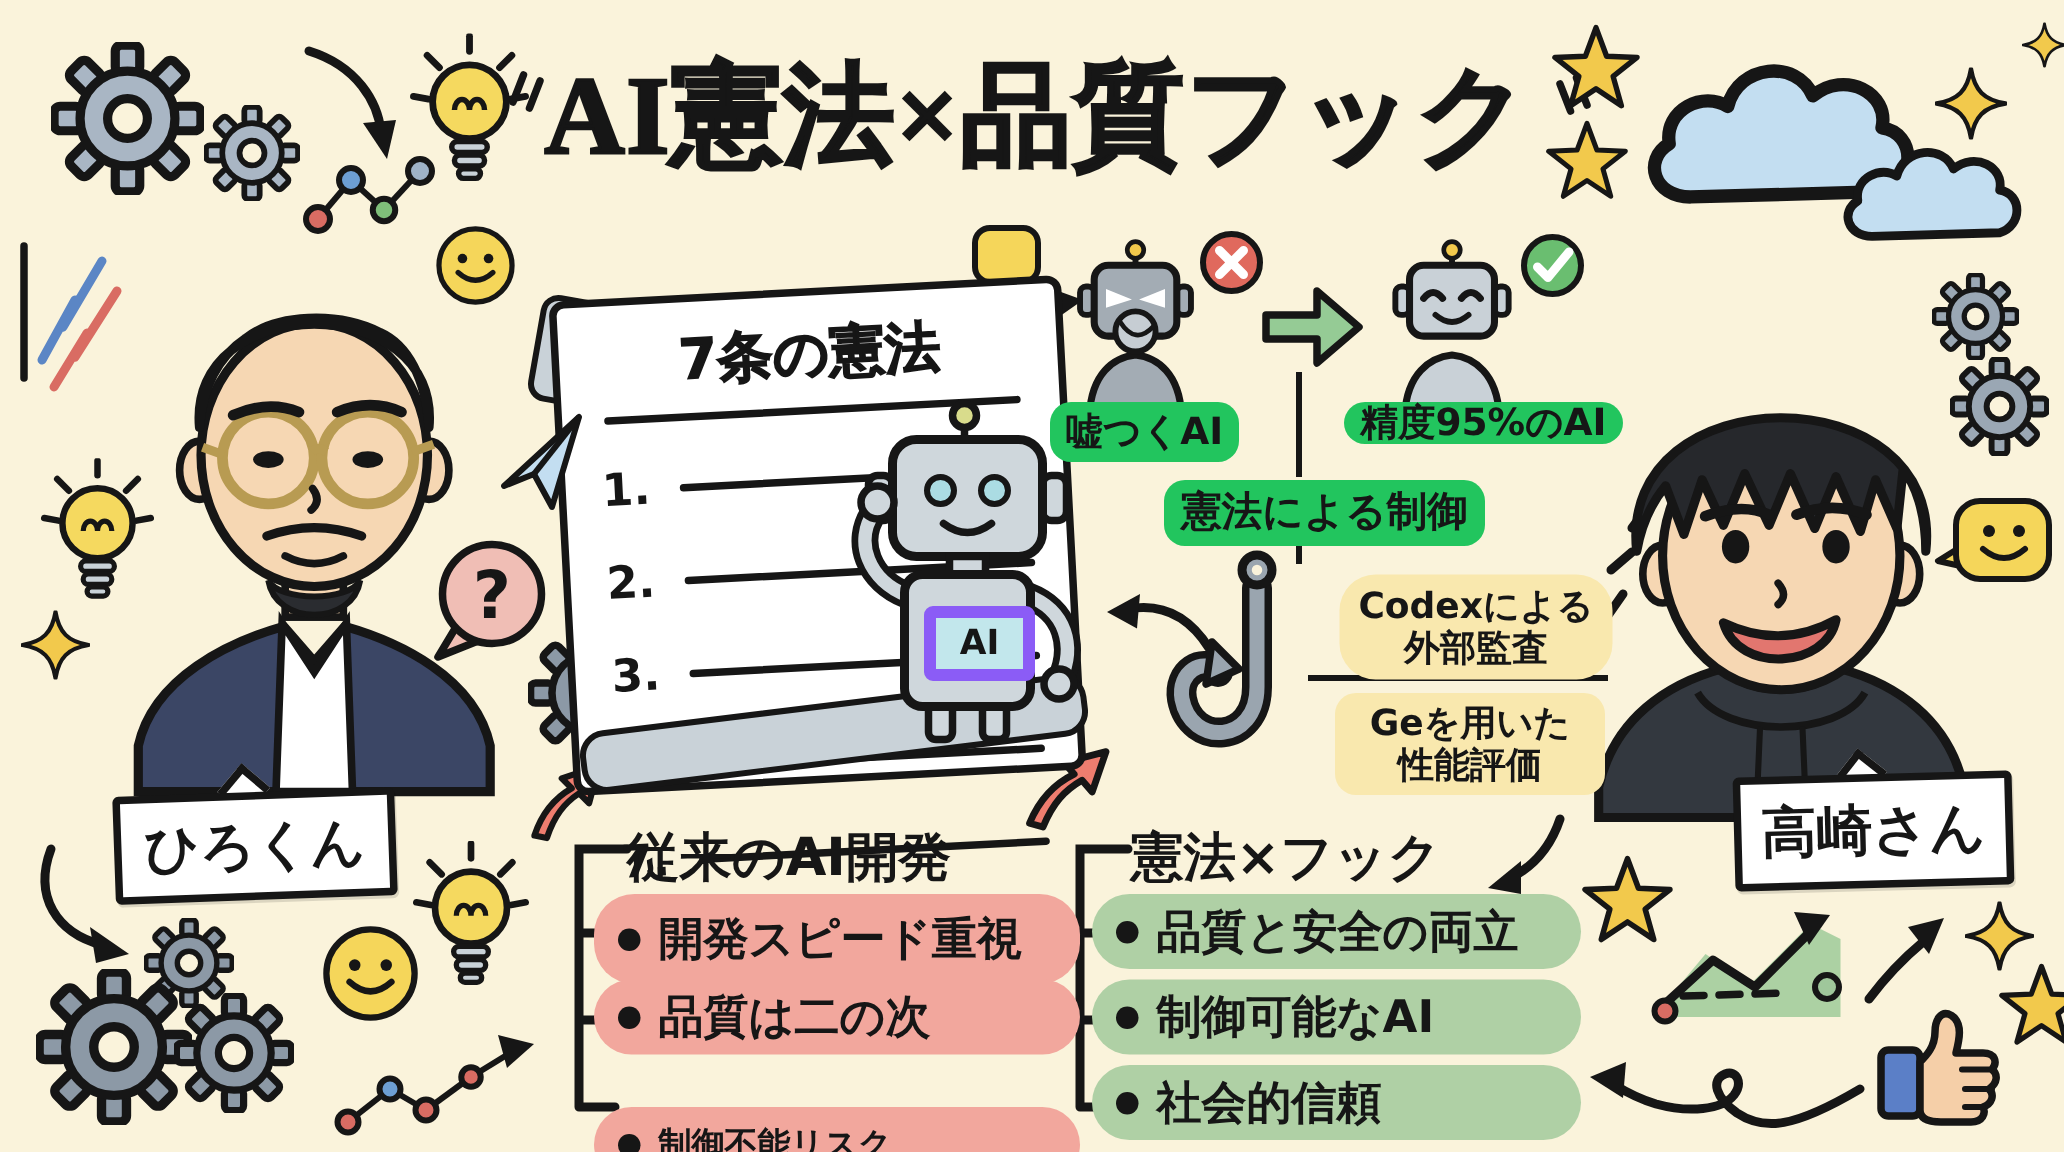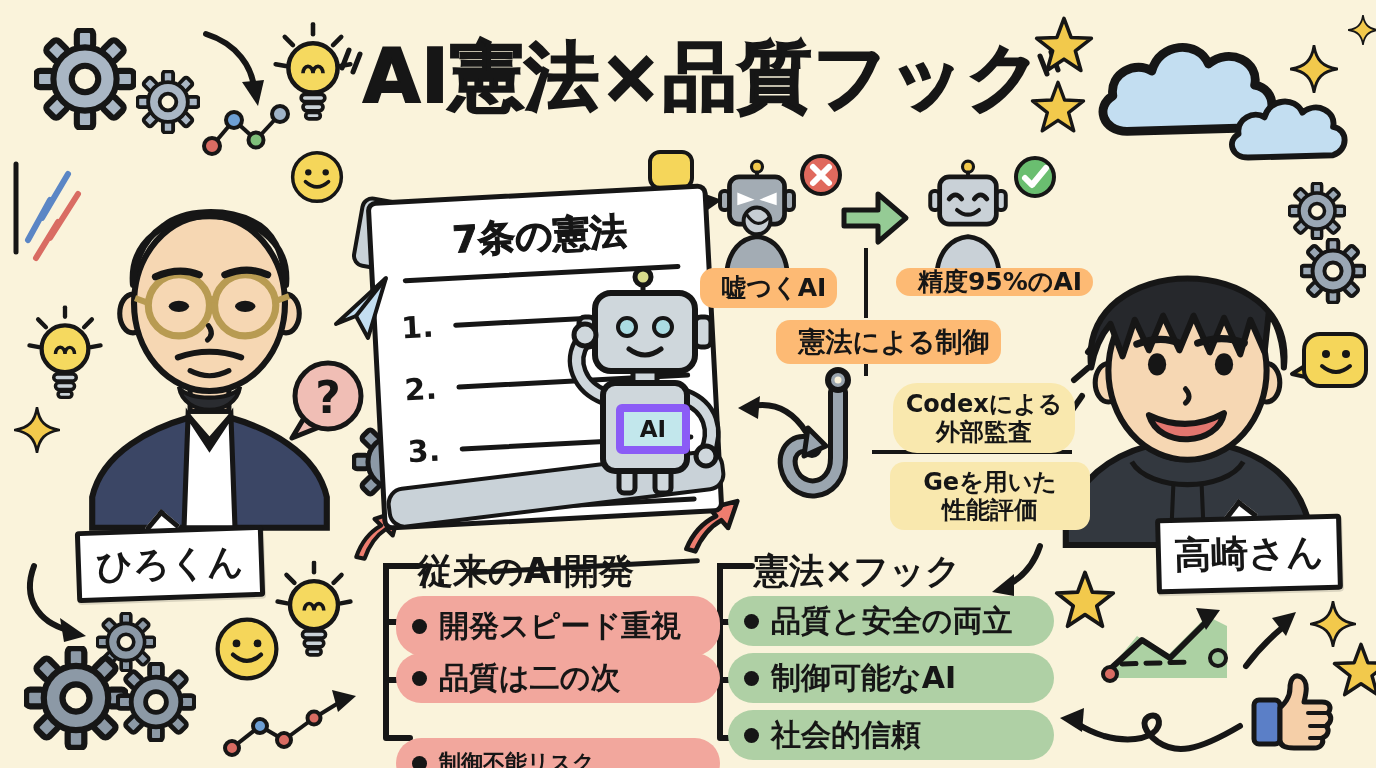--- a/index.html
+++ b/index.html
@@ -6,21 +6,21 @@
   body{font-family:"DejaVu Sans",sans-serif;background:#e8e4d8;}
   .canvas{position:relative;width:1376px;height:768px;background:#FAF3DB;overflow:hidden;}
   .abs{position:absolute;}
   .title{font-size:74px;font-weight:900;color:#161616;letter-spacing:1px;white-space:nowrap;
          -webkit-text-stroke:2px #161616;}
   .name-tag{background:#fff;border:5px solid #161616;border-radius:4px;display:flex;align-items:center;
             justify-content:center;font-weight:900;color:#161616;z-index:6;box-shadow:1px 2px 0 rgba(0,0,0,.12);}
   .tag-tail{width:20px;height:20px;background:#fff;border-left:5px solid #161616;border-top:5px solid #161616;z-index:5;}
   .lbl{display:flex;flex-direction:column;align-items:center;justify-content:center;text-align:center;
        font-weight:900;color:#161616;border-radius:14px;z-index:6;line-height:1.18;}
-  .lbl-yellow{background:#fdba74;padding-left:11px;}
+  .lbl-yellow{background:#22c55e;}
   .lbl-soft{background:#F9E8AE;}
   .pill{display:flex;align-items:center;gap:12px;border-radius:27px;font-weight:900;color:#161616;
         padding-left:16px;z-index:5;white-space:nowrap;}
   .pill-red{background:#F2A79D;}
   .pill-green{background:#AFD0A5;}
   .dot{width:15px;height:15px;border-radius:50%;background:#161616;flex:0 0 auto;}
   .heading{font-weight:900;color:#161616;font-size:35px;white-space:nowrap;z-index:5;}
   .vline{width:4px;background:#161616;z-index:3;}
   .hline{height:4px;background:#161616;z-index:3;}
   .scroll-main{background:#FFFFFF;border:5px solid #161616;border-radius:10px;transform:rotate(-3deg);
@@ -89,21 +89,21 @@
           <rect x="34" y="89" width="22" height="8" rx="4"></rect>
           <rect x="37" y="99" width="16" height="7" rx="3.5"></rect>
         </g>
       </symbol>
       <symbol id="sym-redarrow" viewBox="0 0 70 70">
         <path d="M10,64 C16,46 26,34 40,26 L32,18 L62,8 L54,38 L46,30 C34,38 26,48 20,66 Z" fill="#EE7D6F" stroke="#161616" stroke-width="5" stroke-linejoin="round"></path>
       </symbol>
     </defs>
   </svg>
 
-  <div class="abs title" style="left:363px;top:28px;">AI憲法×品質フック</div>
+  <div class="abs title" style="left:363px;top:28px;font-family:Liberation Serif, serif;">AI憲法×品質フック</div>
   <svg class="abs" style="left:336px;top:32px;width:26px;height:42px;" viewBox="0 0 26 42">
     <g stroke="#161616" stroke-width="5" stroke-linecap="round">
         <line x1="6" y1="36" x2="13" y2="18"></line>
         <line x1="17" y1="40" x2="24" y2="22"></line>
       </g>
   </svg>
   <svg class="abs" style="left:1038px;top:34px;width:26px;height:42px;" viewBox="0 0 26 42">
     <g stroke="#161616" stroke-width="5" stroke-linecap="round">
         <line x1="20" y1="36" x2="13" y2="18"></line>
         <line x1="9" y1="40" x2="2" y2="22"></line>
@@ -292,21 +292,21 @@
   </svg>
   <svg class="abs" style="left:734px;top:392px;width:74px;height:48px;" viewBox="0 0 74 48">
     <path d="M72,40 C58,18 40,10 18,14" fill="none" stroke="#161616" stroke-width="6" stroke-linecap="round"></path>
     <polygon points="26,4 4,16 24,27" fill="#161616"></polygon>
   </svg>
   <div class="abs lbl lbl-soft" style="left:893px;top:383px;width:182px;height:70px;font-size:24px;border-radius:24px;">
     <span>Codexによる</span>
     <span>外部監査</span>
   </div>
   <div class="abs hline" style="left:872px;top:450px;width:200px;"></div>
-  <div class="abs lbl lbl-soft" style="left:890px;top:462px;width:200px;height:68px;font-size:24px;">
+  <div class="abs lbl lbl-soft" style="left:890px;top:462px;width:180px;height:68px;font-size:24px;">
     <span>Geを用いた</span>
     <span>性能評価</span>
   </div>
 
   <svg class="abs" style="left:348px;top:502px;width:58px;height:62px;" viewBox="0 0 70 70">
       <use href="#sym-redarrow"></use>
     </svg>
   <svg class="abs" style="left:674px;top:492px;width:74px;height:64px;transform:rotate(4deg);" viewBox="0 0 70 70">
       <use href="#sym-redarrow"></use>
     </svg>

